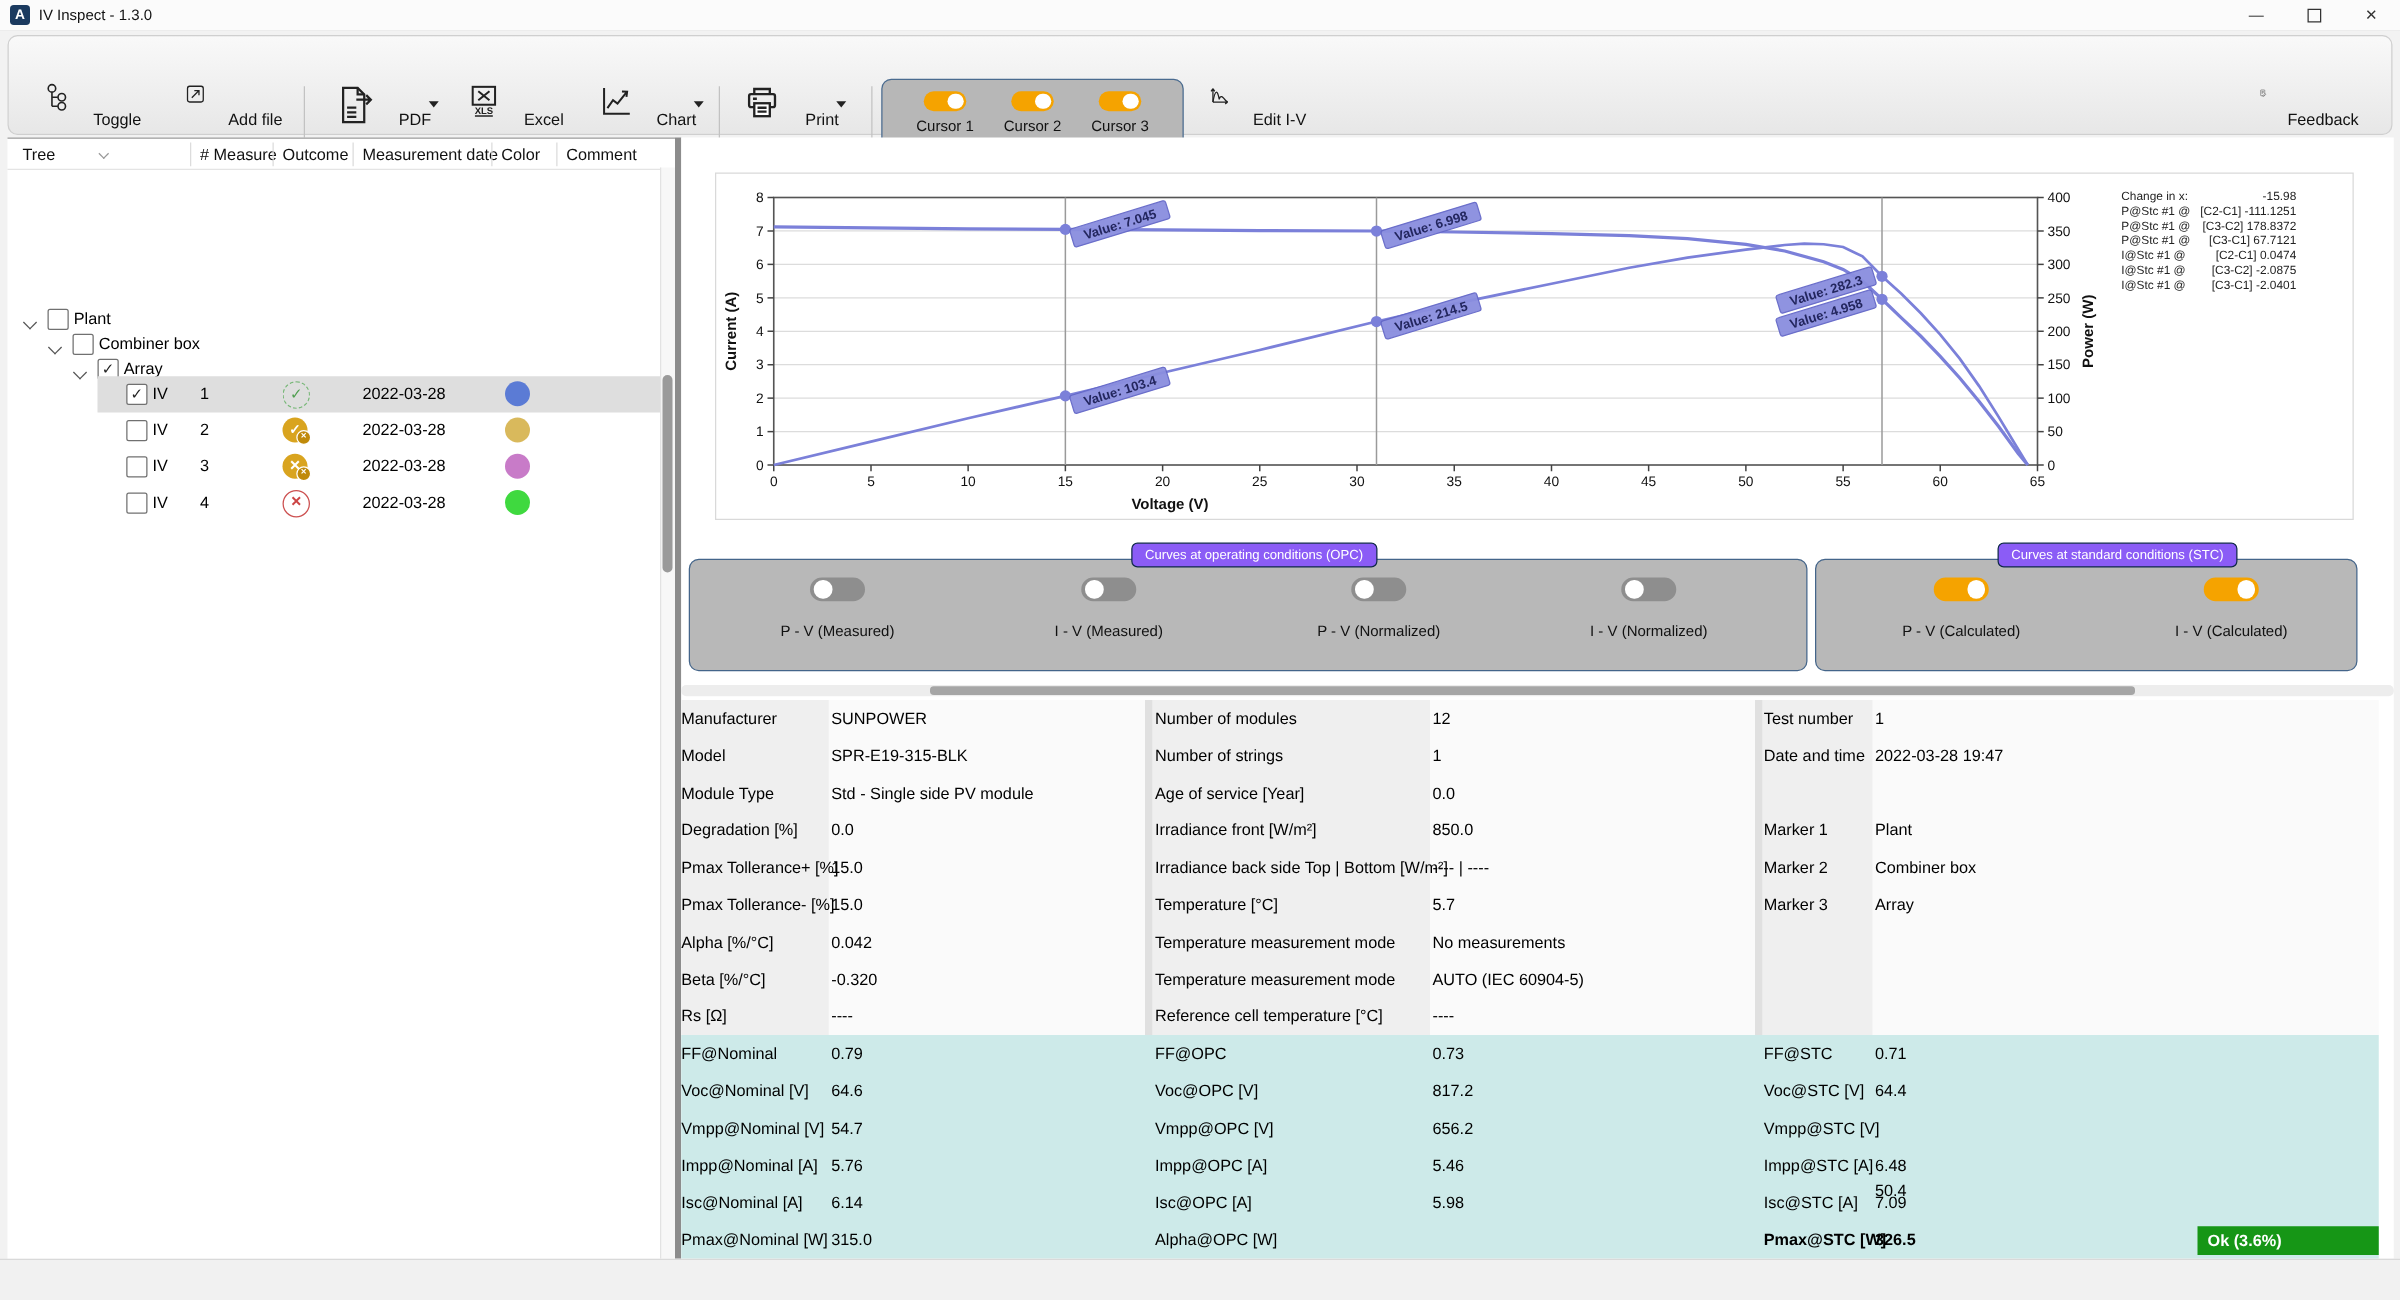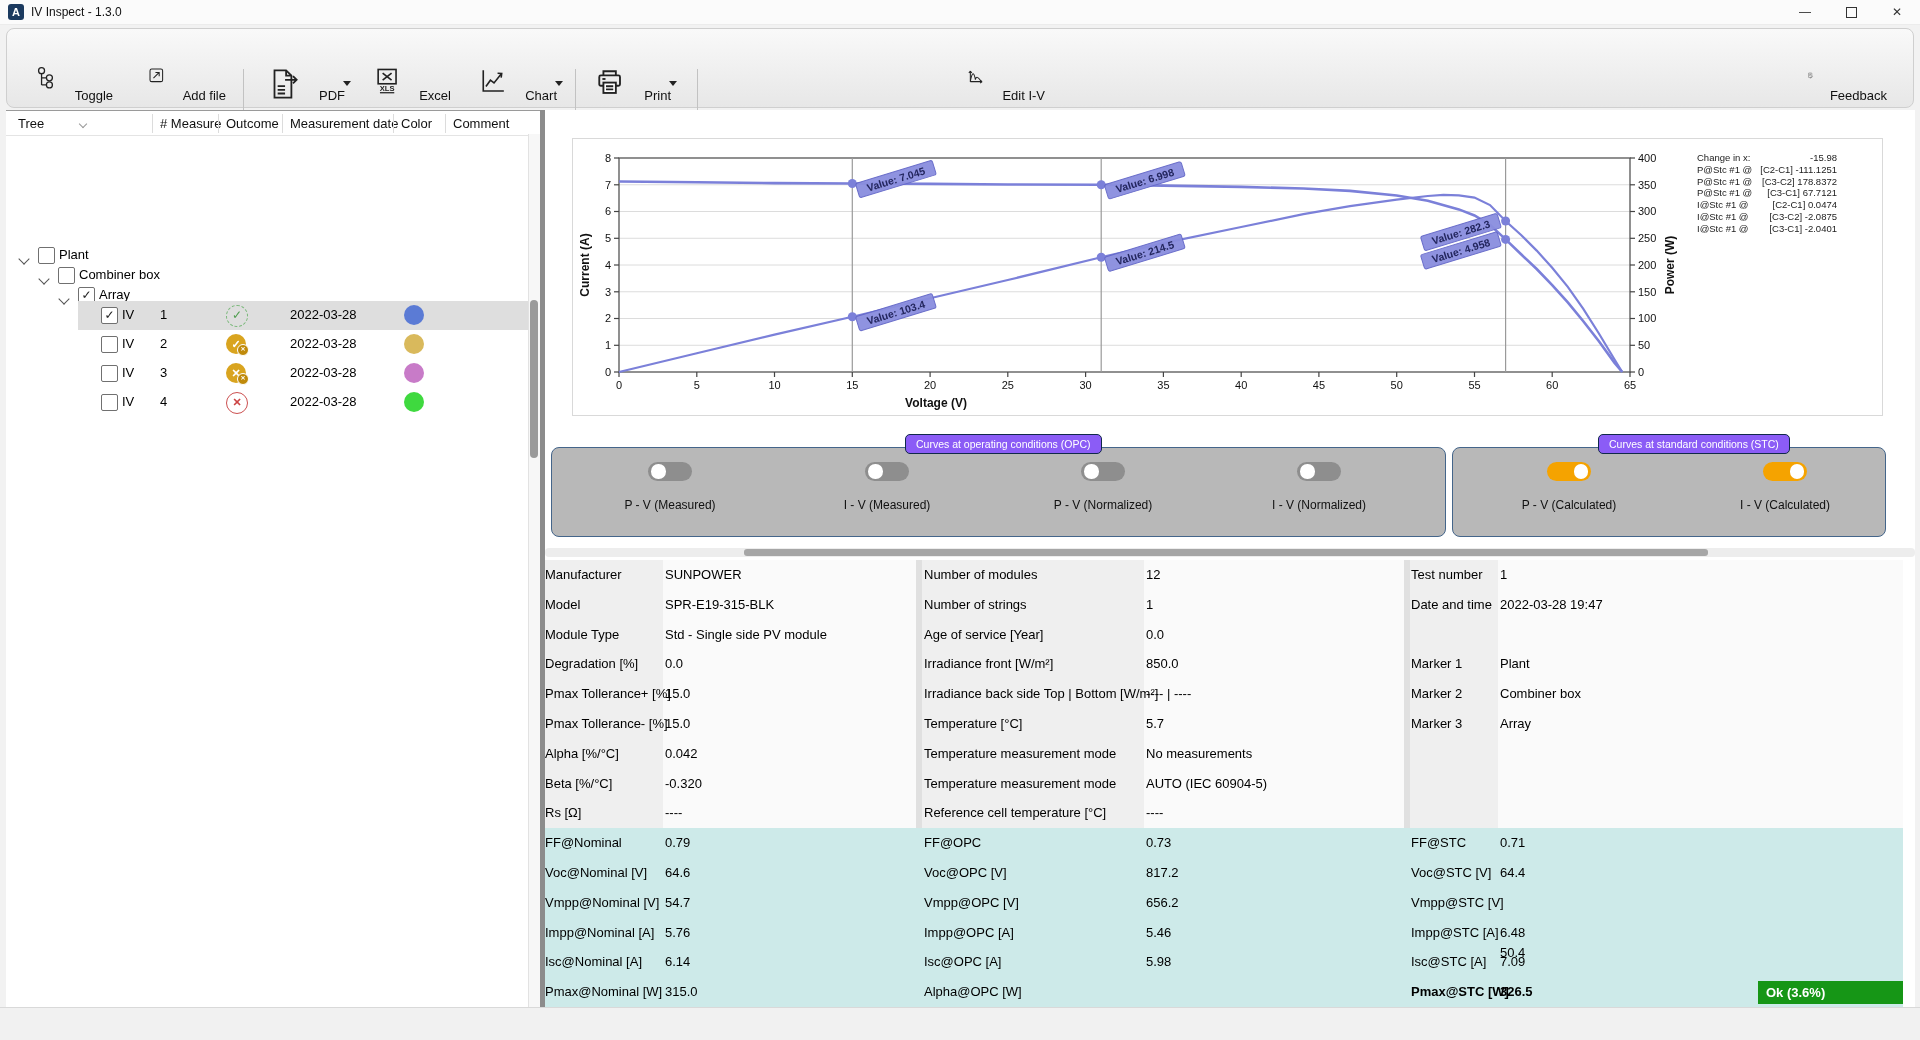--- a/index.html
+++ b/index.html
@@ -78,20 +78,41 @@
       </div>
     <div class="wbtn" style="left:1828px;">
         <span class="maxglyph"></span>
       </div>
     <div class="wbtn" style="left:1874px;">
         <span>✕</span>
       </div>
   </div>
 
   <div id="toolbar-card">
+    <div id="cursor-group">
+      <div id="cursor-badge">Chart trackable cursors</div>
+    <div class="cswitch" style="left: 15px;">
+          <div class="pill on">
+            <div class="knob"></div>
+          </div>
+          <div class="lbl">Cursor 1</div>
+        </div>
+        <div class="cswitch" style="left: 85px;">
+          <div class="pill on">
+            <div class="knob"></div>
+          </div>
+          <div class="lbl">Cursor 2</div>
+        </div>
+        <div class="cswitch" style="left: 155px;">
+          <div class="pill on">
+            <div class="knob"></div>
+          </div>
+          <div class="lbl">Cursor 3</div>
+        </div>
+      </div>
   <div class="tbtn" style="left: 26px;">
         <div class="ticon"><svg viewBox="0 0 36 36">
             <g fill="none" stroke="#222" stroke-width="1.8">
               <circle cx="12" cy="8" r="4.2"></circle>
               <circle cx="23" cy="18" r="4.2"></circle>
               <circle cx="23" cy="28" r="4.2"></circle>
               <path d="M12 12.2 V28 M12 18 h6.6 M12 28 h6.6"></path>
             </g>
           </svg></div>
         <div class="lbl">Toggle</div>

